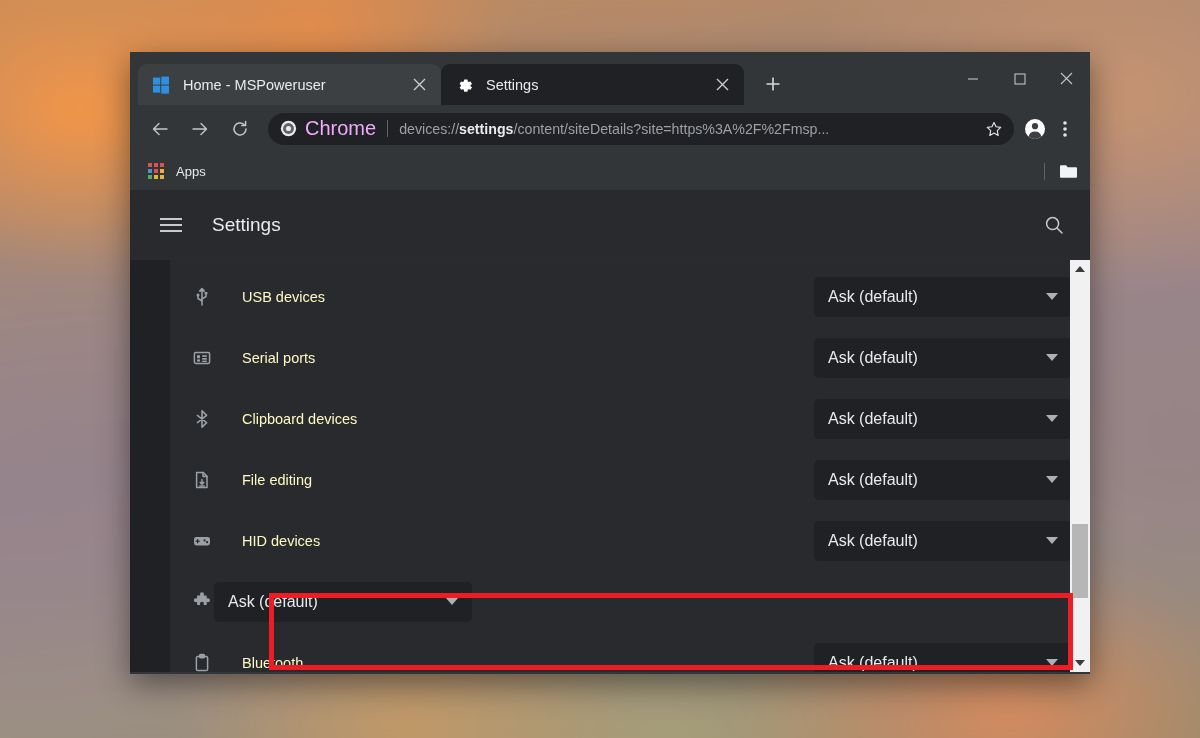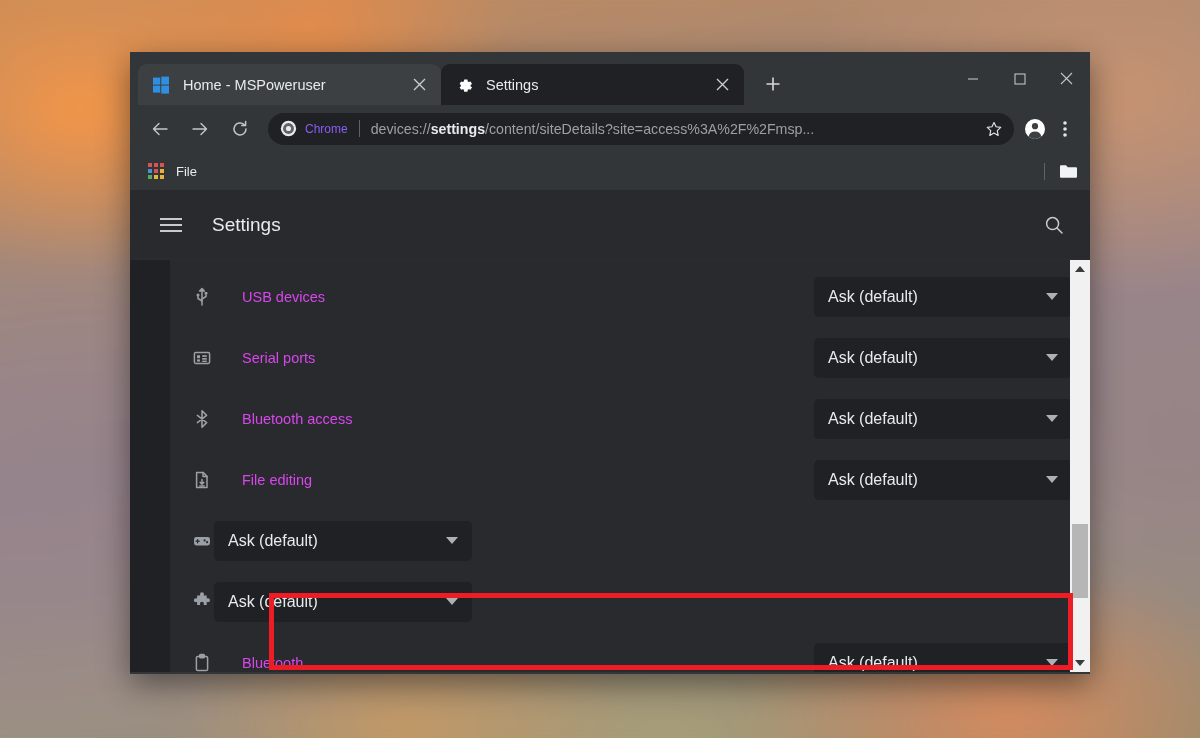--- a/index.html
+++ b/index.html
@@ -106,22 +106,22 @@
     background: #202124;
     border-radius: 16px;
     display: flex;
     align-items: center;
     padding: 0 6px 0 12px;
     margin-left: 4px;
     overflow: hidden;
   }
   .chrome-badge { display: flex; align-items: center; flex: none; }
   .chrome-badge-label {
-    color: #8b5cf6;
-    font-size: 12px;
+    color: #f0abfc;
+    font-size: 20px;
     margin-left: 8px;
   }
   .omni-divider {
     width: 1px; height: 17px;
     background: #5f6368;
     margin: 0 11px 0 11px;
     flex: none;
   }
   .omni-url {
     flex: 1 1 auto;
@@ -198,21 +198,21 @@
     display: flex;
     align-items: center;
     padding: 0 18px 0 20px;
   }
   .perm-icon {
     width: 24px; height: 24px; flex: none;
     display: flex; align-items: center; justify-content: center;
     color: #9aa0a6;
   }
   .perm-label {
-    color: #d946ef;
+    color: #fef9c3;
     font-size: 14.5px;
     margin-left: 28px;
     flex: 1 1 auto;
   }
   .perm-select {
     width: 258px; height: 40px; flex: none;
     background: #202124;
     border-radius: 5px;
     display: flex;
     align-items: center;
@@ -359,21 +359,21 @@
     <div class="omnibox">
       <span class="chrome-badge">
         <svg width="17" height="17" viewBox="0 0 20 20">
           <circle cx="10" cy="10" r="9" fill="#e8eaed"></circle>
           <circle cx="10" cy="10" r="6.4" fill="#5f6368"></circle>
           <circle cx="10" cy="10" r="3" fill="#e8eaed"></circle>
         </svg>
         <span class="chrome-badge-label">Chrome</span>
       </span>
       <span class="omni-divider"></span>
-      <span class="omni-url"><span>devices://</span><b>settings</b><span>/content/siteDetails?site=access%3A%2F%2Fmsp...</span></span>
+      <span class="omni-url"><span>devices://</span><b>settings</b><span>/content/siteDetails?site=https%3A%2F%2Fmsp...</span></span>
       <span class="star">
         <svg width="16" height="16" viewBox="0 0 18 18">
             <path d="M9 1.6 L11.3 6.5 L16.6 7.2 L12.7 10.9 L13.7 16.2 L9 13.6 L4.3 16.2 L5.3 10.9 L1.4 7.2 L6.7 6.5 Z" fill="none" stroke="currentColor" stroke-width="1.3" stroke-linejoin="round"></path>
           </svg>
       </span>
     </div>
 
     <div class="tb-right">
       <div class="avatar">
         <svg width="22" height="22" viewBox="0 0 22 22">
@@ -398,21 +398,21 @@
         <i style="background:#d9534f"></i>
           <i style="background:#d9534f"></i>
           <i style="background:#d9534f"></i>
         <i style="background:#4a90d9"></i>
           <i style="background:#d9534f"></i>
           <i style="background:#e8b33a"></i>
         <i style="background:#5aa95a"></i>
           <i style="background:#e8b33a"></i>
           <i style="background:#e8b33a"></i>
       </span>
-      <span class="bk-label">File</span>
+      <span class="bk-label">Apps</span>
     </div>
     <div class="bk-spacer"></div>
     <div class="bk-sep"></div>
     <div class="bk-folder">
       <svg width="19" height="17" viewBox="0 0 19 17">
           <path d="M1 3.2a1 1 0 0 1 1-1h5l1.8 2h8.2a1 1 0 0 1 1 1v8.6a1 1 0 0 1-1 1H2a1 1 0 0 1-1-1z" fill="#f1f3f4"></path>
         </svg>
     </div>
   </div>
 
@@ -472,21 +472,21 @@
             <span class="caret"></span>
           </span>
         </div>
 
         <div class="perm-row">
           <span class="perm-icon">
             <svg width="20" height="20" viewBox="0 0 20 20" fill="none" stroke="currentColor" stroke-width="1.6" stroke-linejoin="round" stroke-linecap="round">
               <path d="M10 1.8 L10 18.2 L14.6 13.6 L5.4 6.4 M5.4 13.6 L14.6 6.4 L10 1.8"></path>
             </svg>
           </span>
-          <span class="perm-label">Bluetooth access</span>
+          <span class="perm-label">Clipboard devices</span>
           <span class="perm-select">
             <span class="perm-select-value">Ask (default)</span>
             <span class="caret"></span>
           </span>
         </div>
 
         <div class="perm-row">
           <span class="perm-icon">
             <svg width="20" height="20" viewBox="0 0 20 20" fill="none" stroke="currentColor" stroke-width="1.5" stroke-linejoin="round" stroke-linecap="round">
               <path d="M4.6 2.4 h6.4 l4 4 v11.2 h-10.4 z"></path>
@@ -503,20 +503,21 @@
 
         <div class="perm-row">
           <span class="perm-icon">
             <svg width="20" height="20" viewBox="0 0 20 20">
               <rect x="2" y="6" width="16" height="8.4" rx="2.4" fill="currentColor"></rect>
               <path d="M5.6 8.6 v3.2 M4 10.2 h3.2" stroke="#292a2d" stroke-width="1.3" stroke-linecap="round"></path>
               <circle cx="12.6" cy="9.4" r="1.1" fill="#292a2d"></circle>
               <circle cx="15.1" cy="11.2" r="1.1" fill="#292a2d"></circle>
             </svg>
           </span>
+          <span class="perm-label">HID devices</span>
           <span class="perm-select">
             <span class="perm-select-value">Ask (default)</span>
             <span class="caret"></span>
           </span>
         </div>
 
         <div class="perm-row">
           <span class="perm-icon">
             <svg width="20" height="20" viewBox="0 0 20 20">
               <path fill="currentColor" d="M8 2.2a2 2 0 0 1 4 0c0 .5-.2.9-.4 1.2h3.1v3.2c.3-.25.75-.42 1.25-.42a2 2 0 0 1 0 4c-.5 0-.95-.17-1.25-.42v3.2h-3.2c.25-.3.42-.75.42-1.25a2 2 0 0 0-4 0c0 .5.17.95.42 1.25H5.1v-3.2c-.3.25-.75.42-1.25.42a2 2 0 0 1 0-4c.5 0 .95.17 1.25.42V3.4h3.3c-.25-.3-.4-.7-.4-1.2z"></path>

